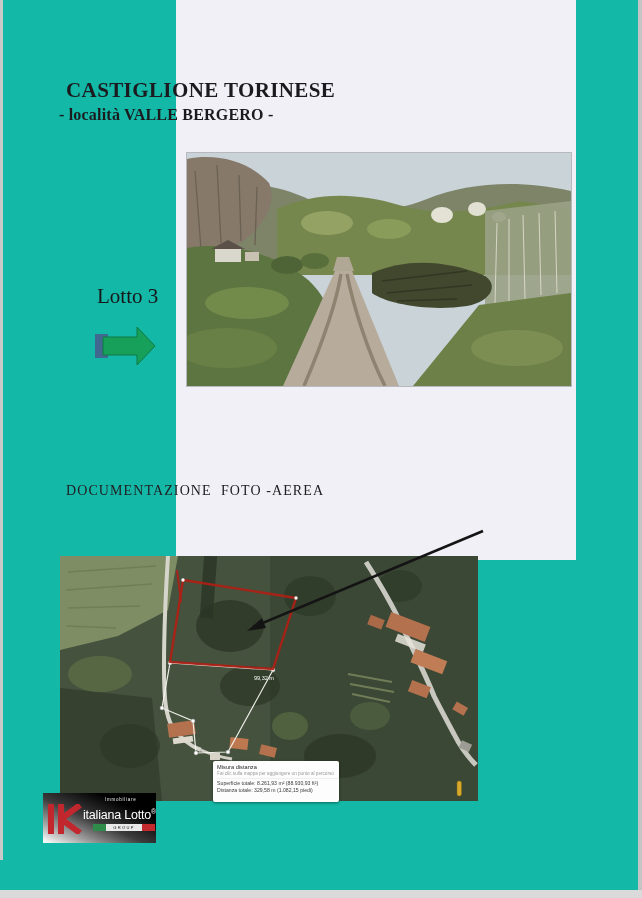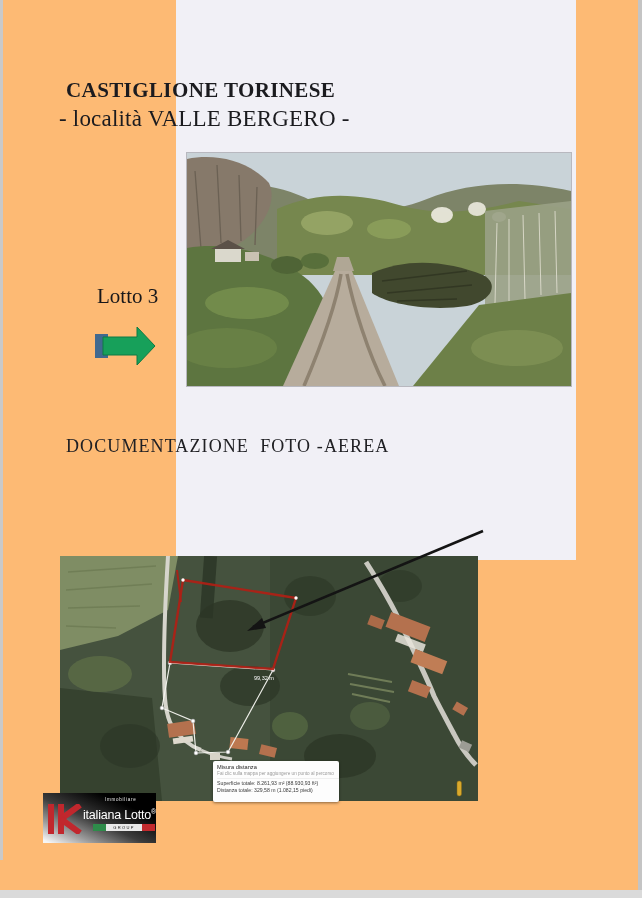--- a/index.html
+++ b/index.html
@@ -1,28 +1,28 @@
 <!DOCTYPE html>
 <html><head>
 <meta charset="utf-8">
 <style>
   html,body{margin:0;padding:0;background:#fff;}
-  .canvas{position:relative;width:642px;height:898px;background:#fdba74;overflow:hidden;
+  .canvas{position:relative;width:642px;height:898px;background:#14b8a6;overflow:hidden;
           font-family:"Liberation Serif","DejaVu Serif",serif;}
   .edge{position:absolute;background:#cdcdcd;}
   .edge-left{left:0;top:0;width:3px;height:860px;background:#c9c9c9;}
   .edge-right{left:638px;top:0;width:4px;height:898px;background:#c4c4c4;}
   .edge-bottom{left:0;top:890px;width:642px;height:8px;background:#dadada;}
   .scan-area{position:absolute;left:176px;top:0;width:400px;height:560px;background:#f1f0f6;}
   .doc-title{position:absolute;left:66px;top:78px;font-size:21px;font-weight:bold;color:#1b1b1f;letter-spacing:.4px;}
-  .doc-subtitle{position:absolute;left:59px;top:106px;font-size:23px;font-weight:normal;color:#1b1b1f;letter-spacing:.2px;}
+  .doc-subtitle{position:absolute;left:59px;top:106px;font-size:16px;font-weight:bold;color:#1b1b1f;letter-spacing:.2px;}
   .photo1{position:absolute;left:186px;top:152px;width:384px;height:233px;border:1px solid #b8b8bf;background:#c8d2d8;}
   .lotto-label{position:absolute;left:97px;top:284px;font-size:21px;color:#17171a;}
   .lotto-arrow{position:absolute;left:95px;top:325px;width:62px;height:42px;}
-  .sec-heading{position:absolute;left:66px;top:436px;font-size:18px;color:#202024;letter-spacing:1.1px;white-space:pre;}
+  .sec-heading{position:absolute;left:66px;top:483px;font-size:14px;color:#202024;letter-spacing:1.1px;white-space:pre;}
   .sec-subheading{position:absolute;left:261px;top:496px;font-size:19px;color:#202024;}
   .aerial{position:absolute;left:60px;top:556px;width:418px;height:245px;background:#45523e;}
   .annot-arrow{position:absolute;left:0;top:0;width:642px;height:898px;pointer-events:none;}
   .infobox{position:absolute;left:213px;top:761px;width:126px;height:41px;background:#fdfdfd;
            border-radius:2px;box-shadow:0 1px 3px rgba(0,0,0,.45);overflow:hidden;
            font-family:"Liberation Sans","DejaVu Sans",sans-serif;}
   .ib-scale{width:244px;transform:scale(.515);transform-origin:0 0;padding:5px 8px;}
   .ib-title{font-size:11px;color:#1f1f1f;}
   .ib-hint{font-size:9px;color:#9a9a9a;margin-top:2px;padding-bottom:4px;border-bottom:1px solid #e2e2e2;
            white-space:nowrap;overflow:hidden;}

